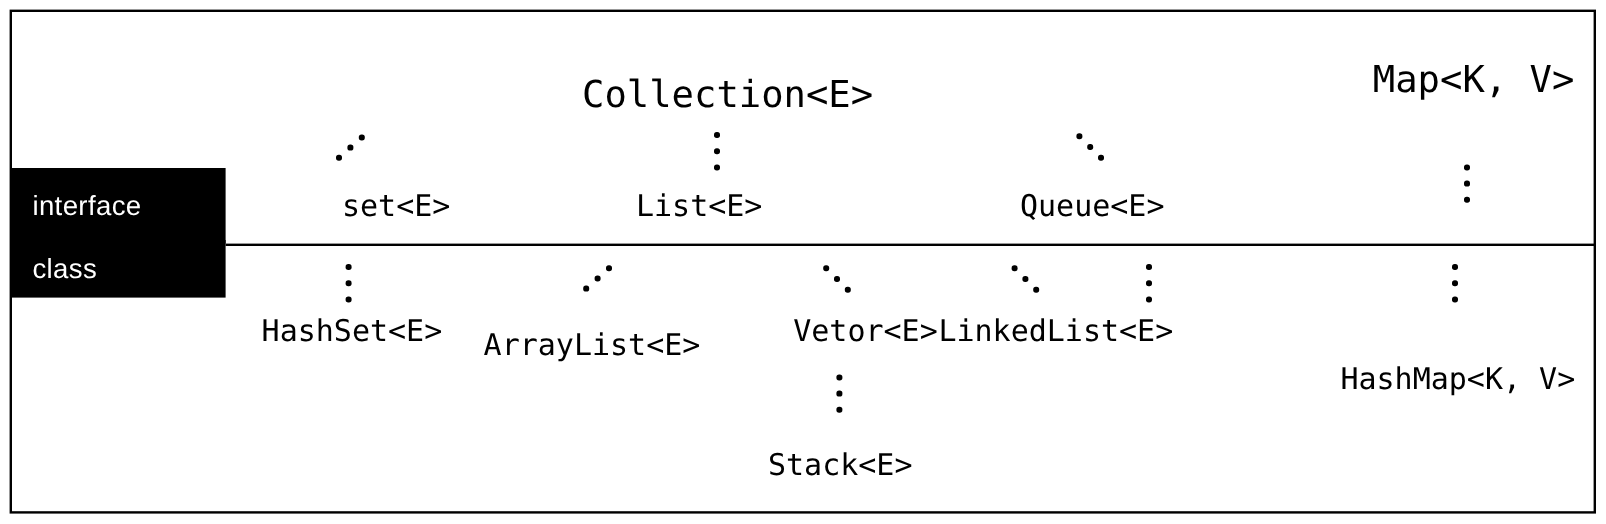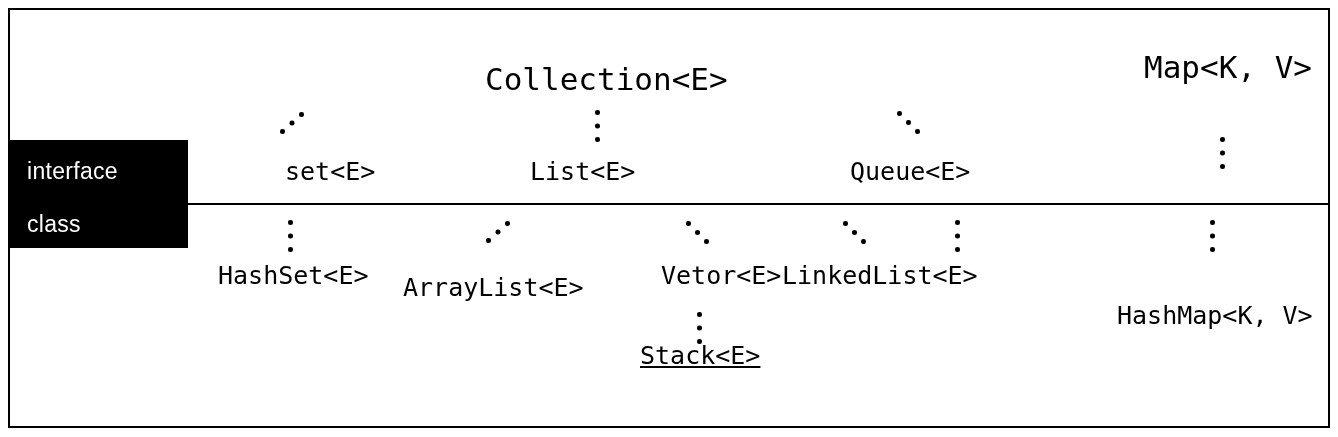--- a/index.html
+++ b/index.html
@@ -57,21 +57,21 @@
 
 <div class="node" style="left:265px;top:159px;margin-left:20px;">set&lt;E&gt;</div>
 <div class="node" style="left:530px;top:159px;">List&lt;E&gt;</div>
 <div class="node" style="left:850px;top:159px;text-align:center;">Queue&lt;E&gt;</div>
 
 <div class="node" style="left:218px;top:263px;">HashSet&lt;E&gt;</div>
 <div class="node" style="left:403px;top:275px;">ArrayList&lt;E&gt;</div>
 <div class="node" style="left:642px;top:263px;margin-left:19px;">Vetor&lt;E&gt;</div>
 <div class="node" style="left:782px;top:263px;">LinkedList&lt;E&gt;</div>
 <div class="node" style="left:1117px;top:263px;margin-top:40px;">HashMap&lt;K, V&gt;</div>
-<div class="node" style="left:640px;top:343px;text-decoration:underline;">Stack&lt;E&gt;</div>
+<div class="node" style="left:640px;top:375px;">Stack&lt;E&gt;</div>
 
 <div class="dots du" style="left:280px;top:129px;"></div>
 <div class="dots v" style="left:595px;top:110px;"></div>
 <div class="dots dd" style="left:897px;top:111px;"></div>
 <div class="dots v" style="left:1220px;top:137px;"></div>
 <div class="dots v" style="left:288px;top:220px;"></div>
 <div class="dots du" style="left:486px;top:238px;"></div>
 <div class="dots dd" style="left:686px;top:221px;"></div>
 <div class="dots dd" style="left:843px;top:221px;"></div>
 <div class="dots v" style="left:955px;top:220px;"></div>

